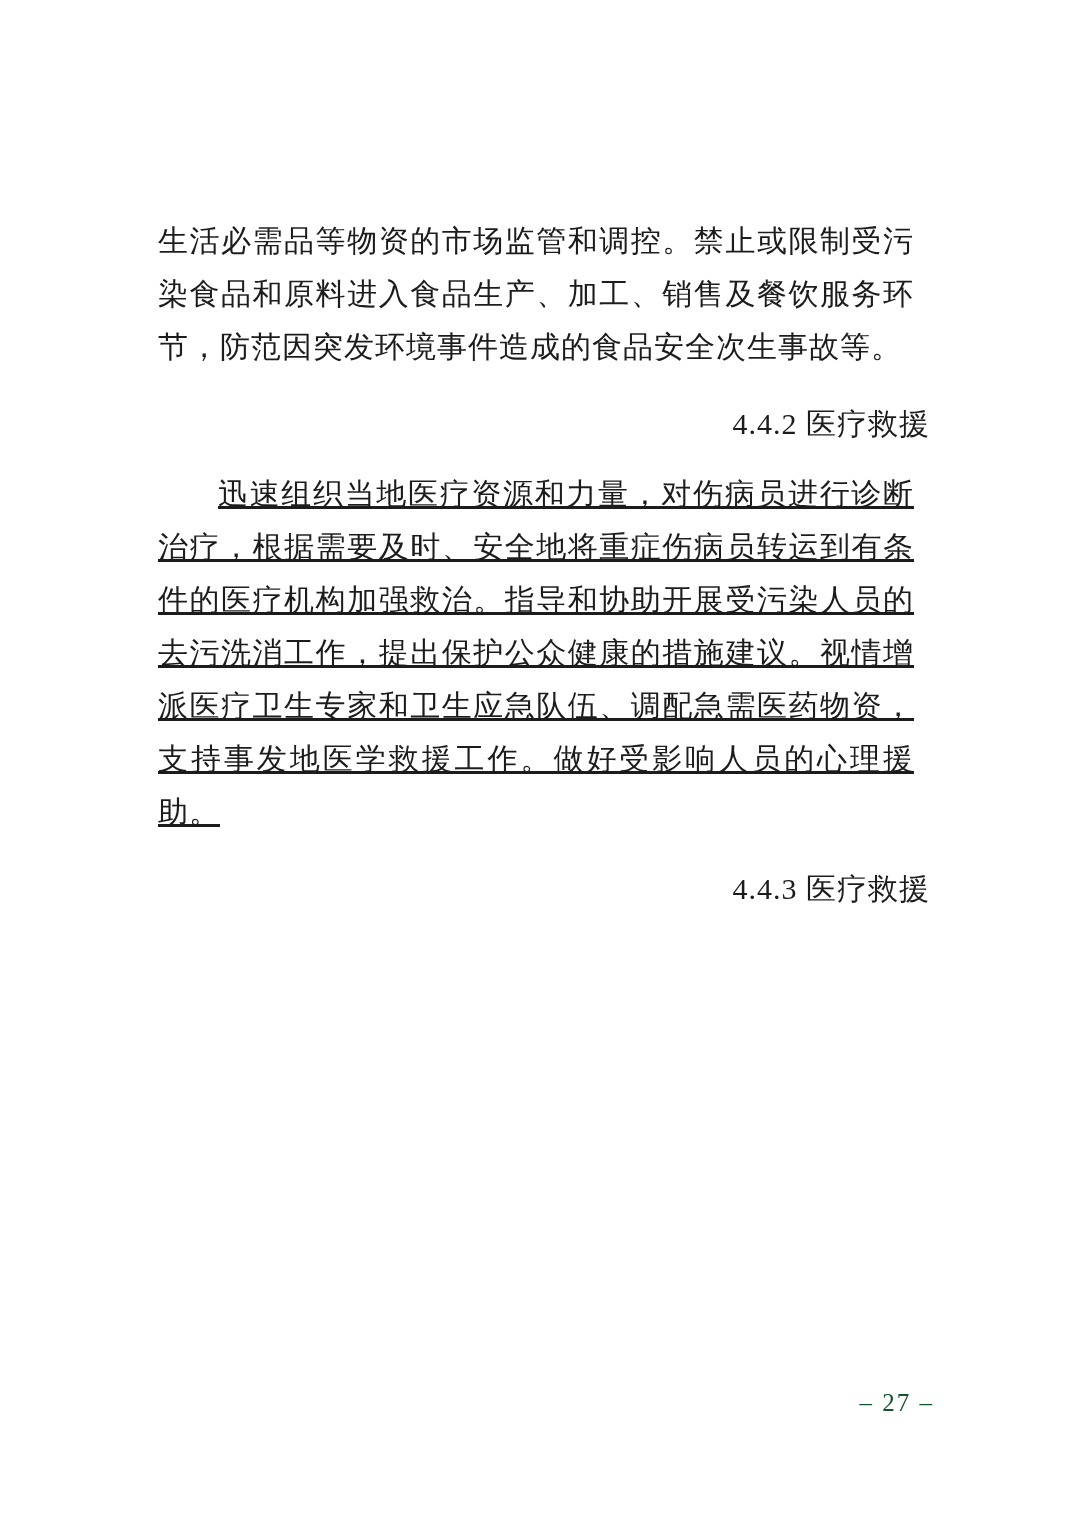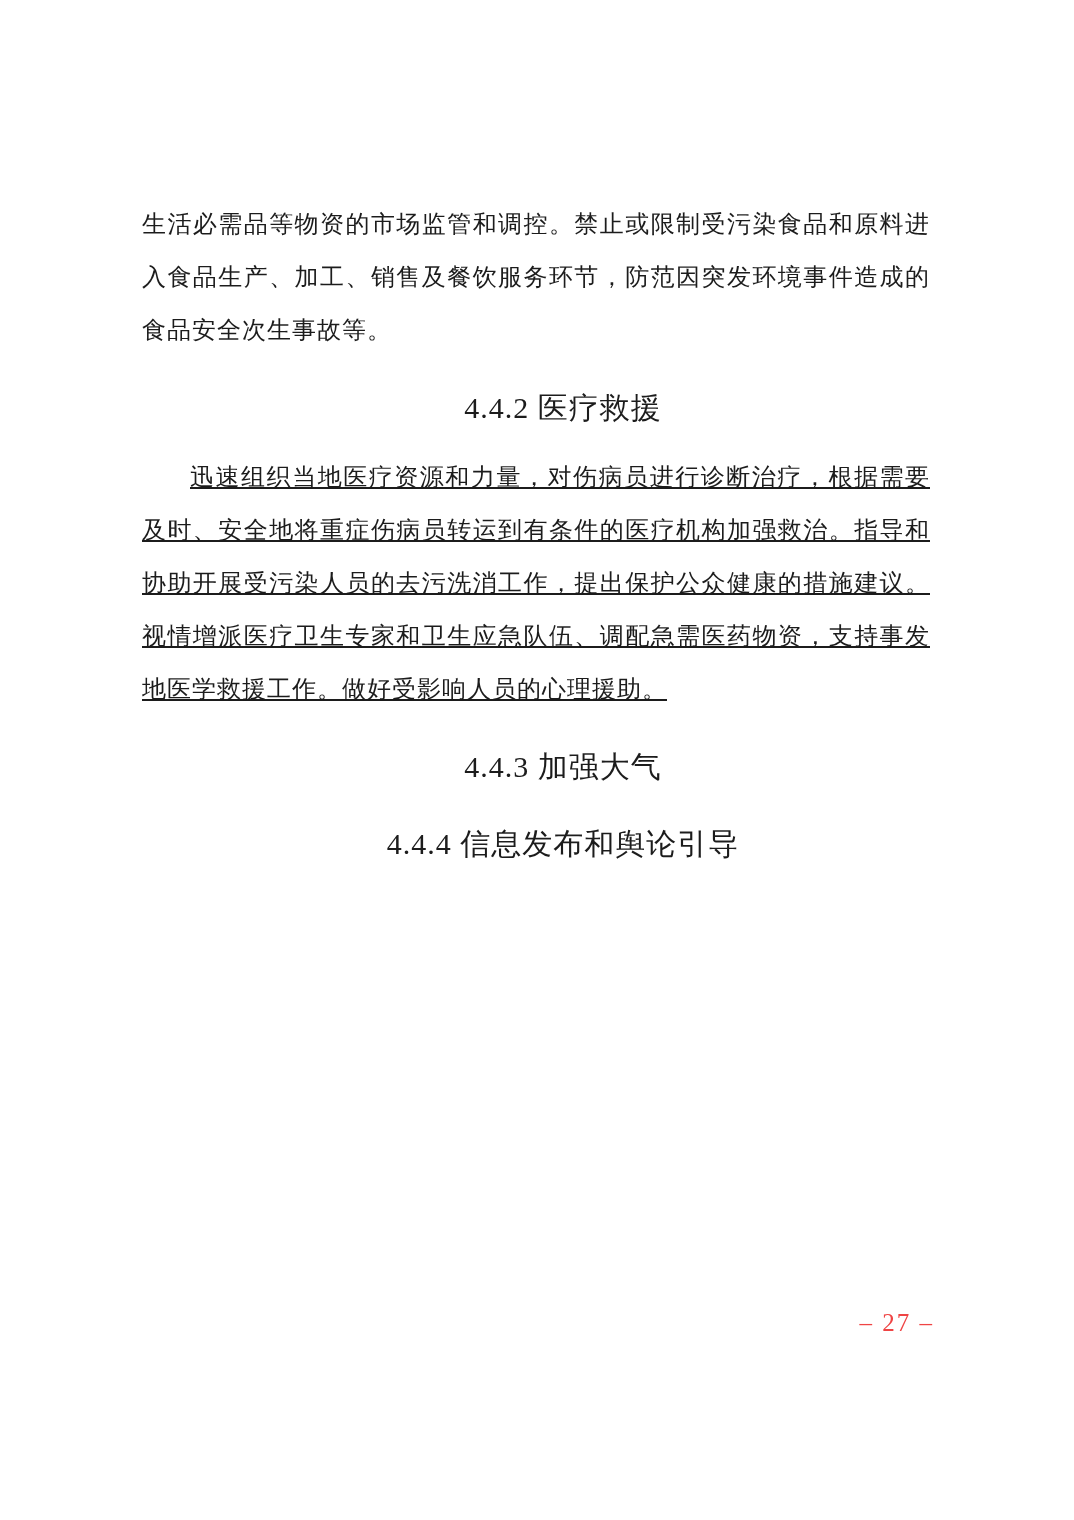--- a/index.html
+++ b/index.html
@@ -16,64 +16,63 @@
     font-family: "Liberation Serif", "DejaVu Serif", serif;
     color: #1c1c1c;
   }
   .content {
     position: absolute;
     left: 142px;
     top: 198px;
     width: 788px;
   }
   .para {
-    margin: 0;
-    font-size: 24px;
+    margin: 16px;
+    font-size: 30px;
     line-height: 53px;
     text-align: justify;
     letter-spacing: 1px;
   }
   .para-indent {
     text-indent: 2em;
     text-decoration: underline;
   }
   .heading {
     margin: 24px 0 17px 0;
     font-size: 30px;
     line-height: 53px;
     text-indent: 1.8em;
     font-weight: normal;
-    text-align: center;
+    text-align: right;
     letter-spacing: 1px;
   }
   .page-footer {
     position: absolute;
-    top: 1308px;
+    top: 1388px;
     right: 140px;
     font-size: 25px;
     line-height: 30px;
-    color: #ef4444;
+    color: #14532d;
     font-family: "Liberation Serif", "DejaVu Serif", serif;
     letter-spacing: 2px;
   }
 </style>
 </head>
 <body>
 
 <div class="page">
   <div class="content">
 
     <p class="para">生活必需品等物资的市场监管和调控。禁止或限制受污染食品和原料进入食品生产、加工、销售及餐饮服务环节，防范因突发环境事件造成的食品安全次生事故等。</p>
 
     <h3 class="heading">4.4.2 医疗救援</h3>
 
     <p class="para para-indent">迅速组织当地医疗资源和力量，对伤病员进行诊断治疗，根据需要及时、安全地将重症伤病员转运到有条件的医疗机构加强救治。指导和协助开展受污染人员的去污洗消工作，提出保护公众健康的措施建议。视情增派医疗卫生专家和卫生应急队伍、调配急需医药物资，支持事发地医学救援工作。做好受影响人员的心理援助。</p>
 
-    <h3 class="heading">4.4.3 加强大气</h3>
+    <h3 class="heading">4.4.3 医疗救援</h3>
 
 
-    <h3 class="heading">4.4.4 信息发布和舆论引导</h3>
 
 
   </div>
 
   <div class="page-footer">– 27 –</div>
 </div>
 
 </body></html>

